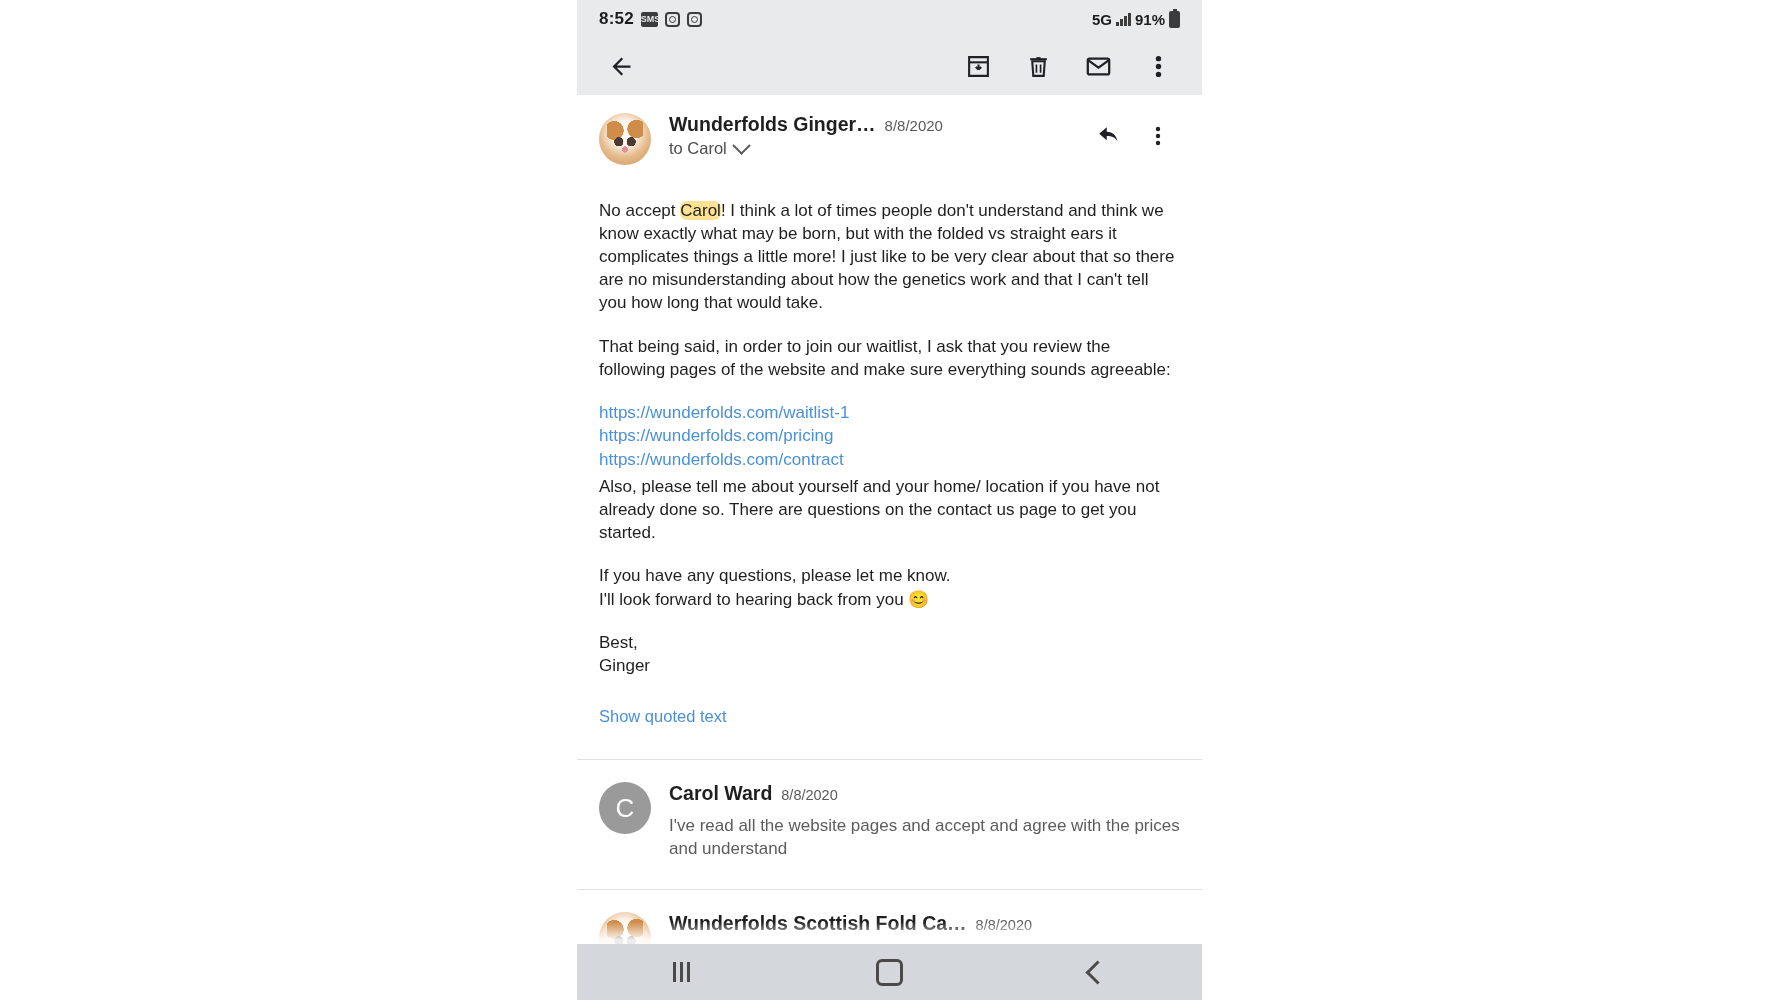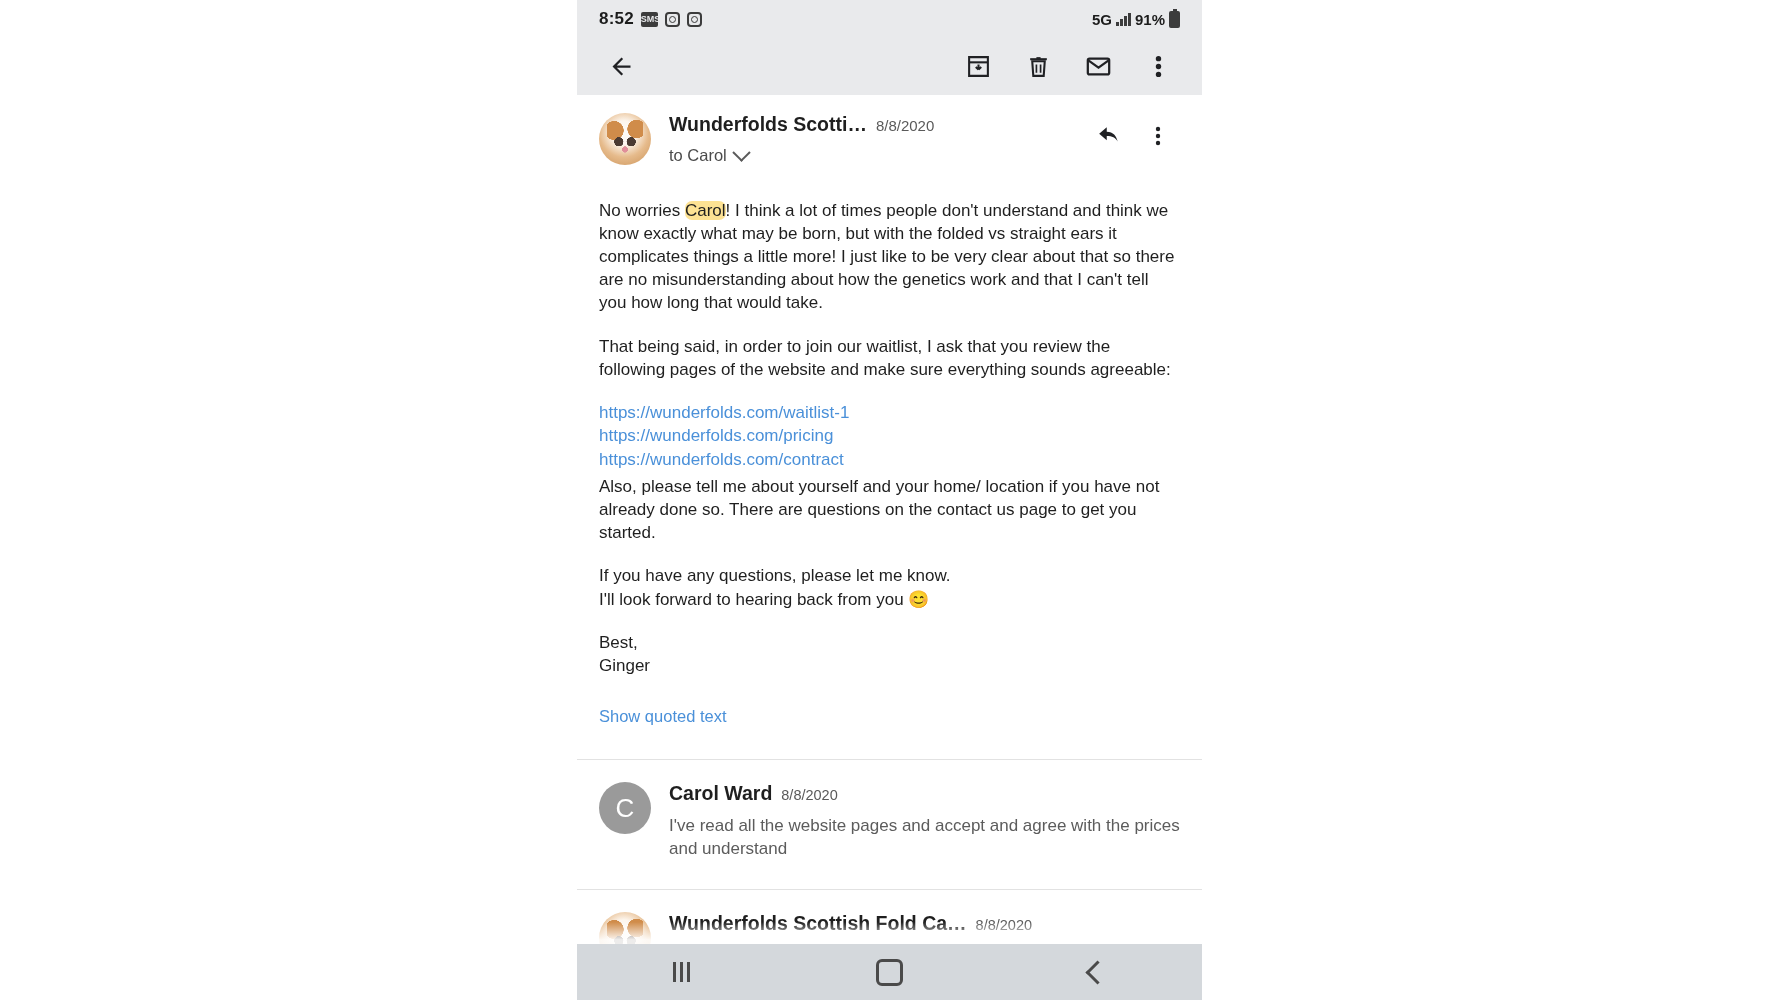--- a/index.html
+++ b/index.html
@@ -182,21 +182,21 @@
   }
   .msg-date {
     font-size: 15px;
     color: #5a5a5a;
     margin-left: 9px;
     white-space: nowrap;
   }
   .to-row {
     display: flex;
     align-items: center;
-    margin-top: 10px;
+    margin-top: 3px;
     font-size: 16.5px;
     color: #4b4b4b;
     cursor: pointer;
   }
   .chev {
     margin-left: 8px;
     width: 11px; height: 11px;
     border-right: 2px solid #5a5a5a;
     border-bottom: 2px solid #5a5a5a;
     transform: rotate(45deg) translate(-2px,-2px);
@@ -367,21 +367,21 @@
       </svg>
     </div>
   </div>
 
   <div class="content">
 
     <div class="msg-head">
       <div class="avatar cat"></div>
       <div class="msg-head-text">
         <div class="sender-row">
-          <span class="sender-name">Wunderfolds Scotti…</span>
+          <span class="sender-name">Wunderfolds Ginger…</span>
           <span class="msg-date">8/8/2020</span>
         </div>
         <div class="to-row">
           <span>to Carol</span>
           <span class="chev"></span>
         </div>
       </div>
       <div class="head-actions">
         <div class="ha-btn">
           <svg width="26" height="26" viewBox="0 0 24 24">
@@ -392,21 +392,21 @@
           <svg width="6" height="24" viewBox="0 0 6 24">
             <circle cx="3" cy="5" r="2.2" fill="#202124"></circle>
             <circle cx="3" cy="12" r="2.2" fill="#202124"></circle>
             <circle cx="3" cy="19" r="2.2" fill="#202124"></circle>
           </svg>
         </div>
       </div>
     </div>
 
     <div class="body">
-      <p><span>No worries </span><span class="hl">Carol</span><span>! I think a lot of times people don't understand and think we know exactly what may be born, but with the folded vs straight ears it complicates things a little more! I just like to be very clear about that so there are no misunderstanding about how the genetics work and that I can't tell you how long that would take.</span></p>
+      <p><span>No accept </span><span class="hl">Carol</span><span>! I think a lot of times people don't understand and think we know exactly what may be born, but with the folded vs straight ears it complicates things a little more! I just like to be very clear about that so there are no misunderstanding about how the genetics work and that I can't tell you how long that would take.</span></p>
 
       <p>That being said, in order to join our waitlist, I ask that you review the following pages of the website and make sure everything sounds agreeable:</p>
 
       <div class="links">
         <a href="#">https://wunderfolds.com/waitlist-1</a>
         <a href="#">https://wunderfolds.com/pricing</a>
         <a href="#">https://wunderfolds.com/contract</a>
       </div>
 
       <p>Also, please tell me about yourself and your home/ location  if you have not already done so. There are questions on the contact us page to get you started.</p>

